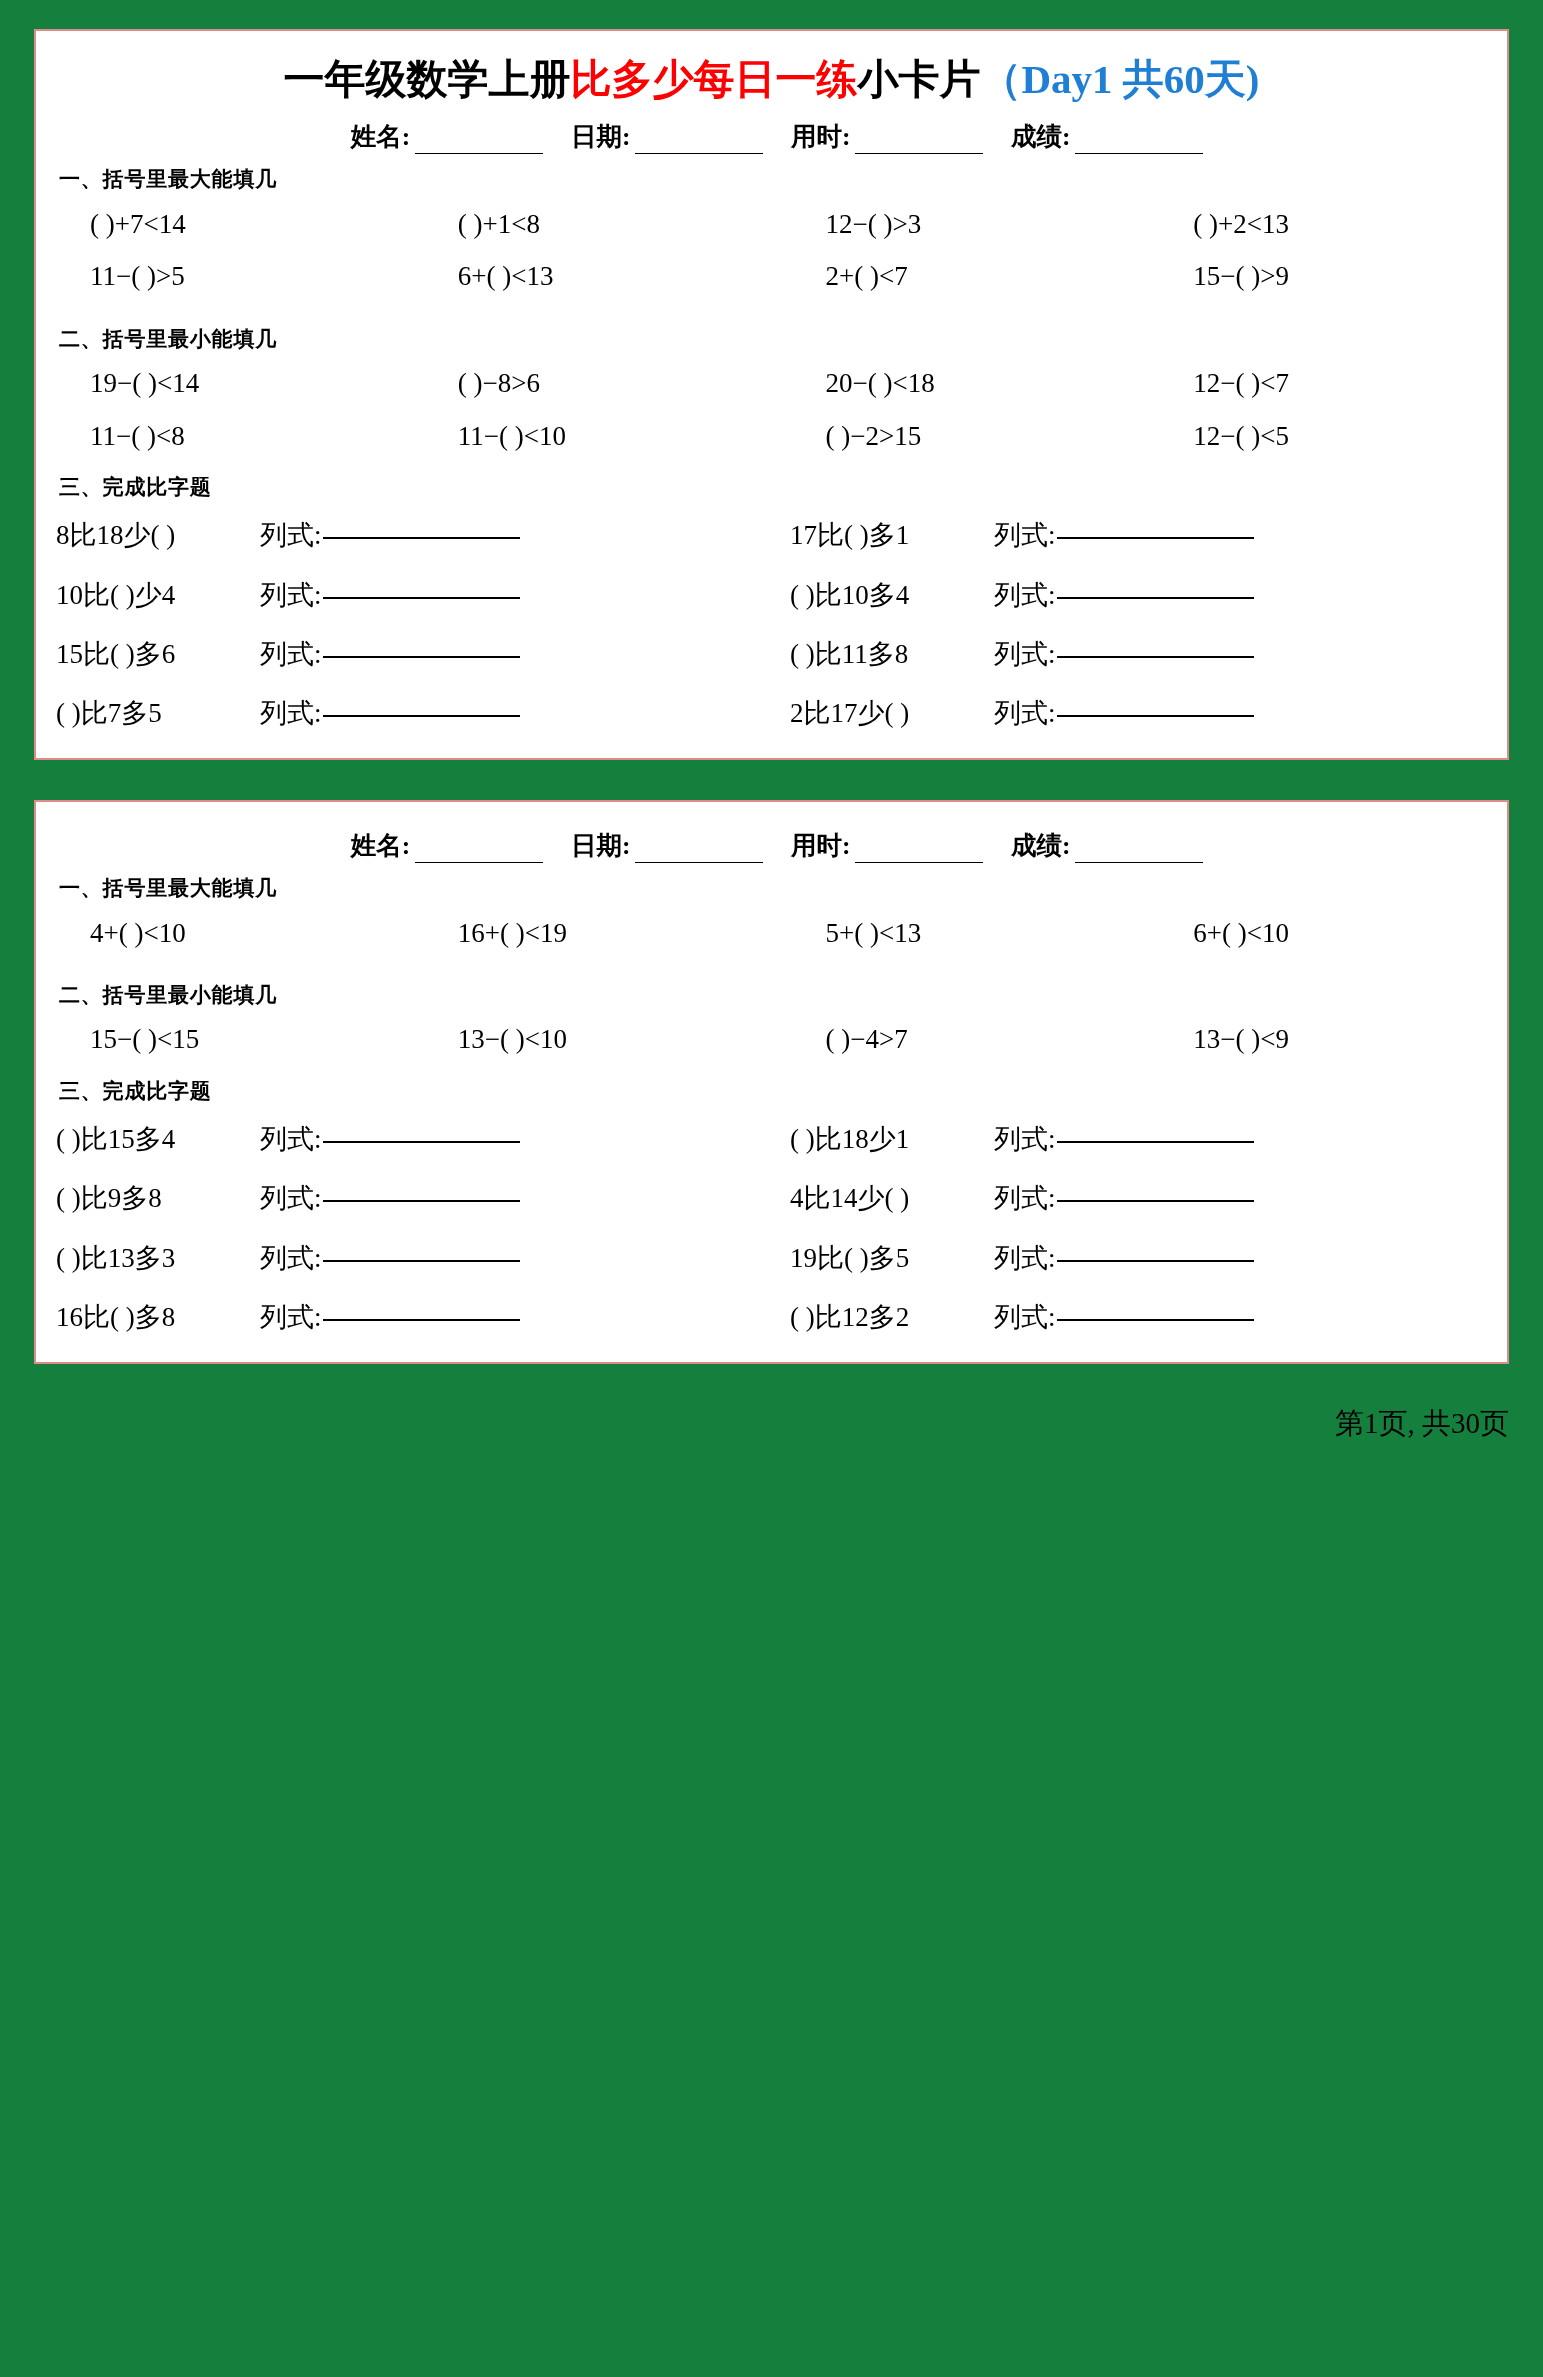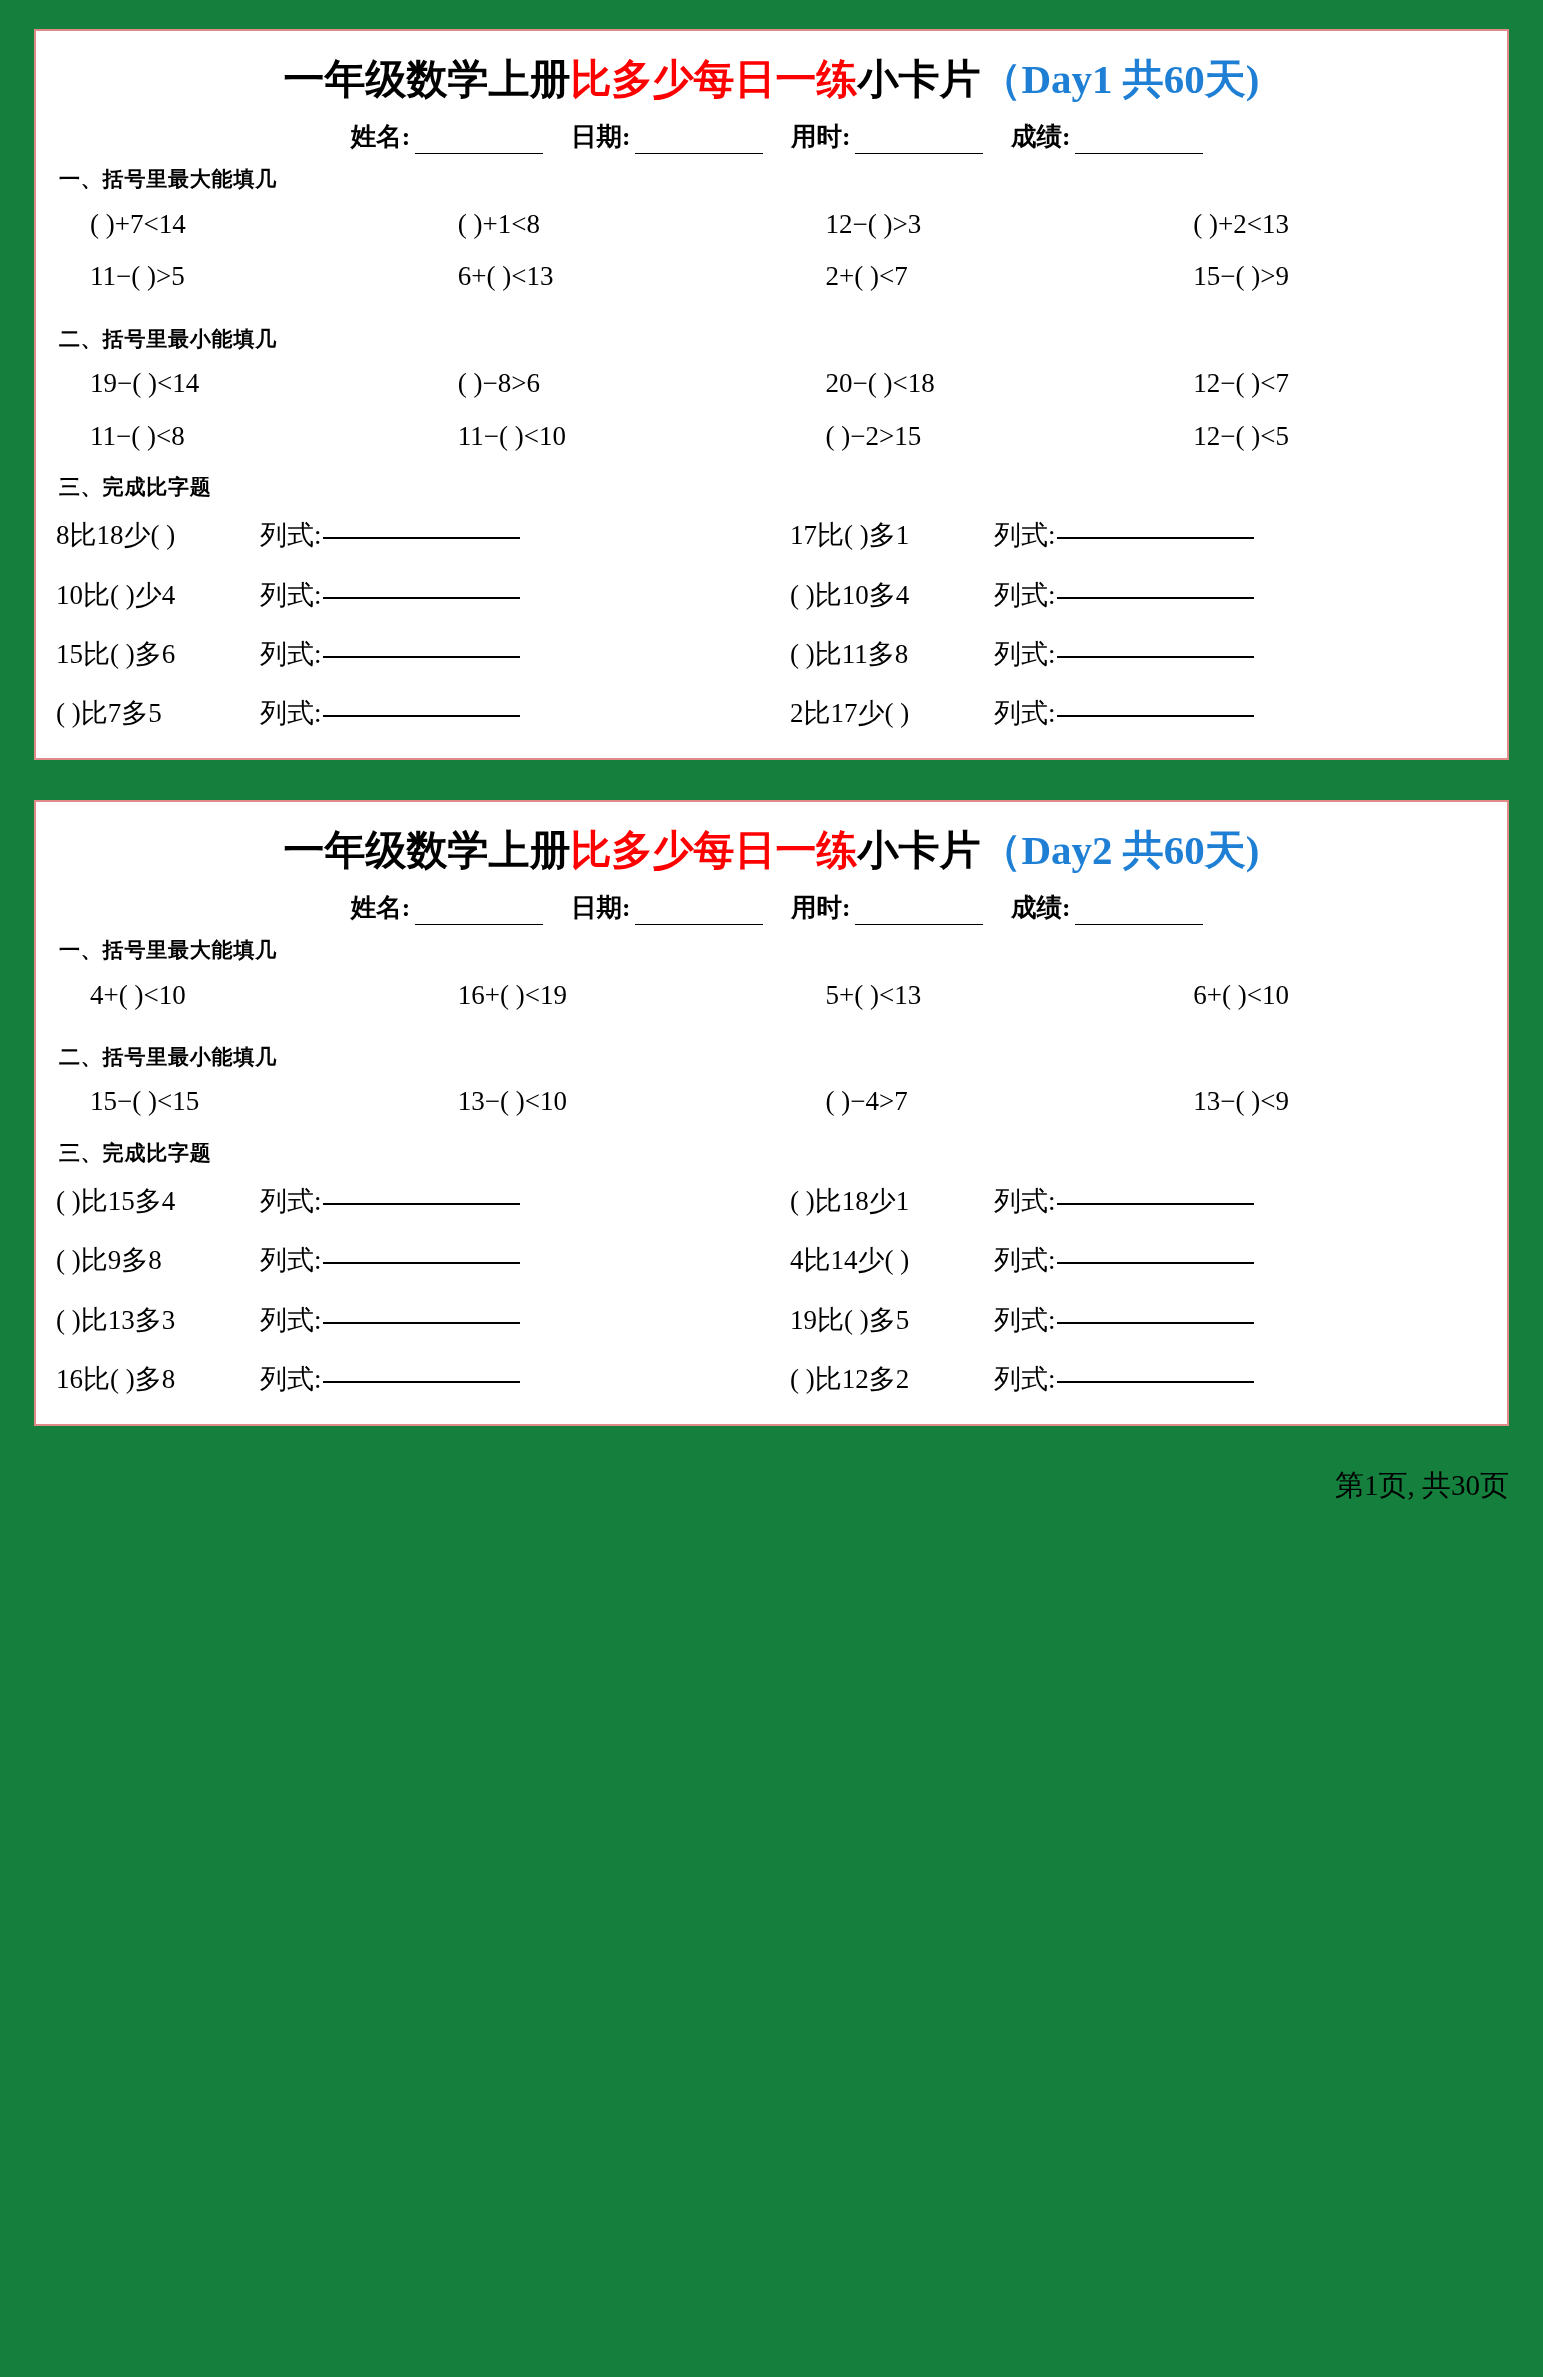--- a/index.html
+++ b/index.html
@@ -231,23 +231,20 @@
       </div>
       <div class="q">2比17少(      )</div>
       <div class="a">
         <span class="lbl">列式:</span>
         <span class="answer-line"></span>
       </div>
     </div>
   </div>
 
   <div class="card">
-    <div class="card-title">
-      <span class="t-black">一年级数学上册</span><span class="t-red">比多少每日一练</span><span class="t-black">小卡片</span><span class="t-blue">（Day2 共60天)</span>
-    </div>
 
     <div class="meta-row">
       <div class="meta-item">
         <span class="meta-label">姓名:</span>
         <span class="blank-line"></span>
       </div>
       <div class="meta-item">
         <span class="meta-label">日期:</span>
         <span class="blank-line"></span>
       </div>

